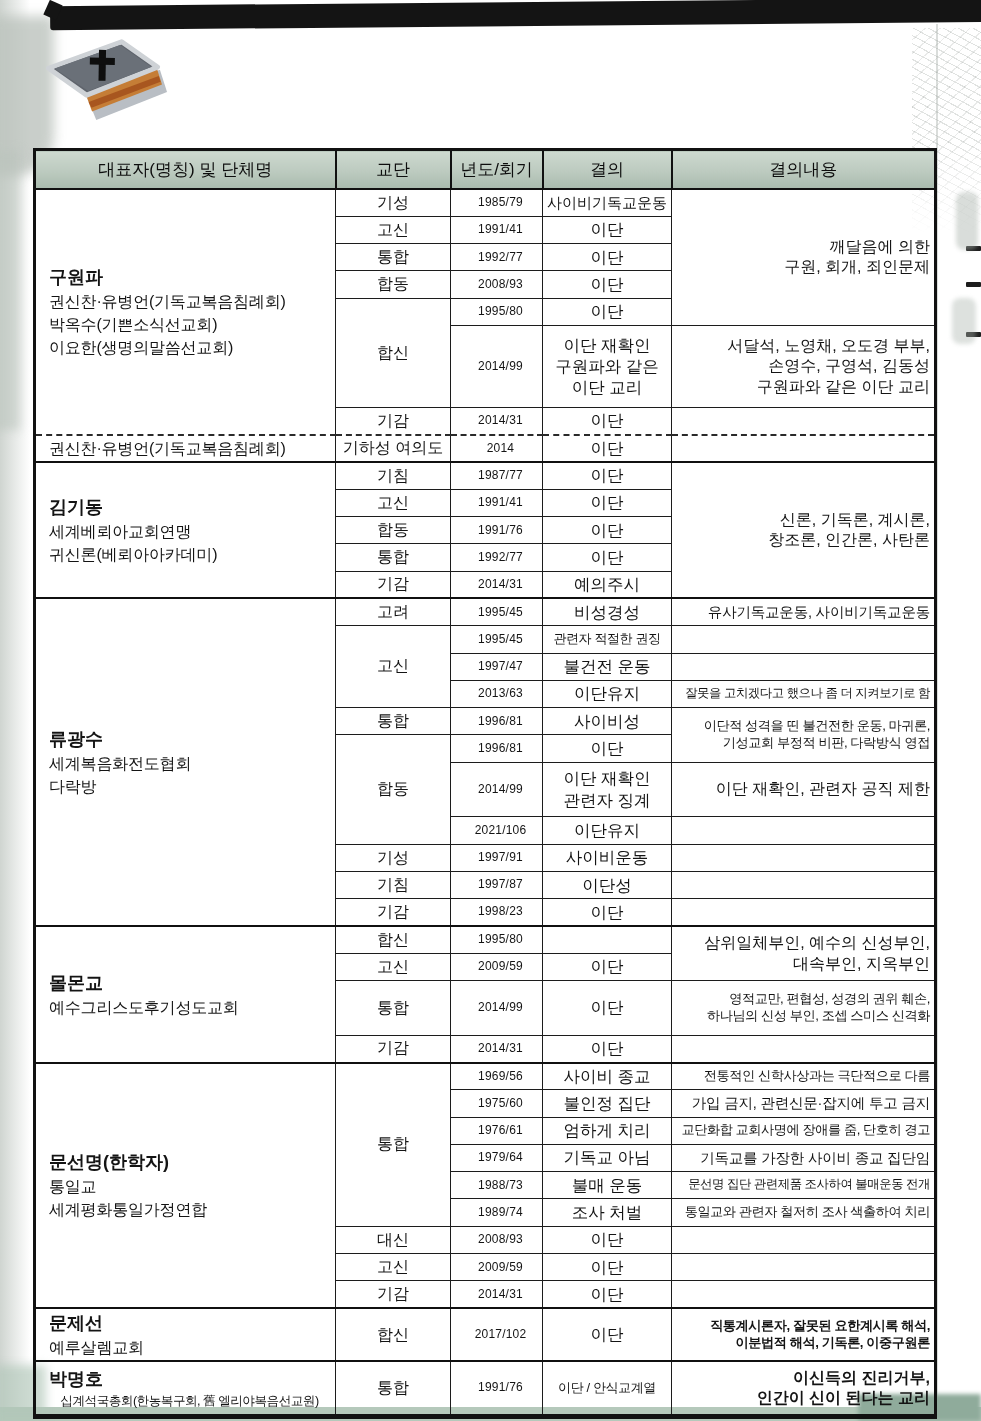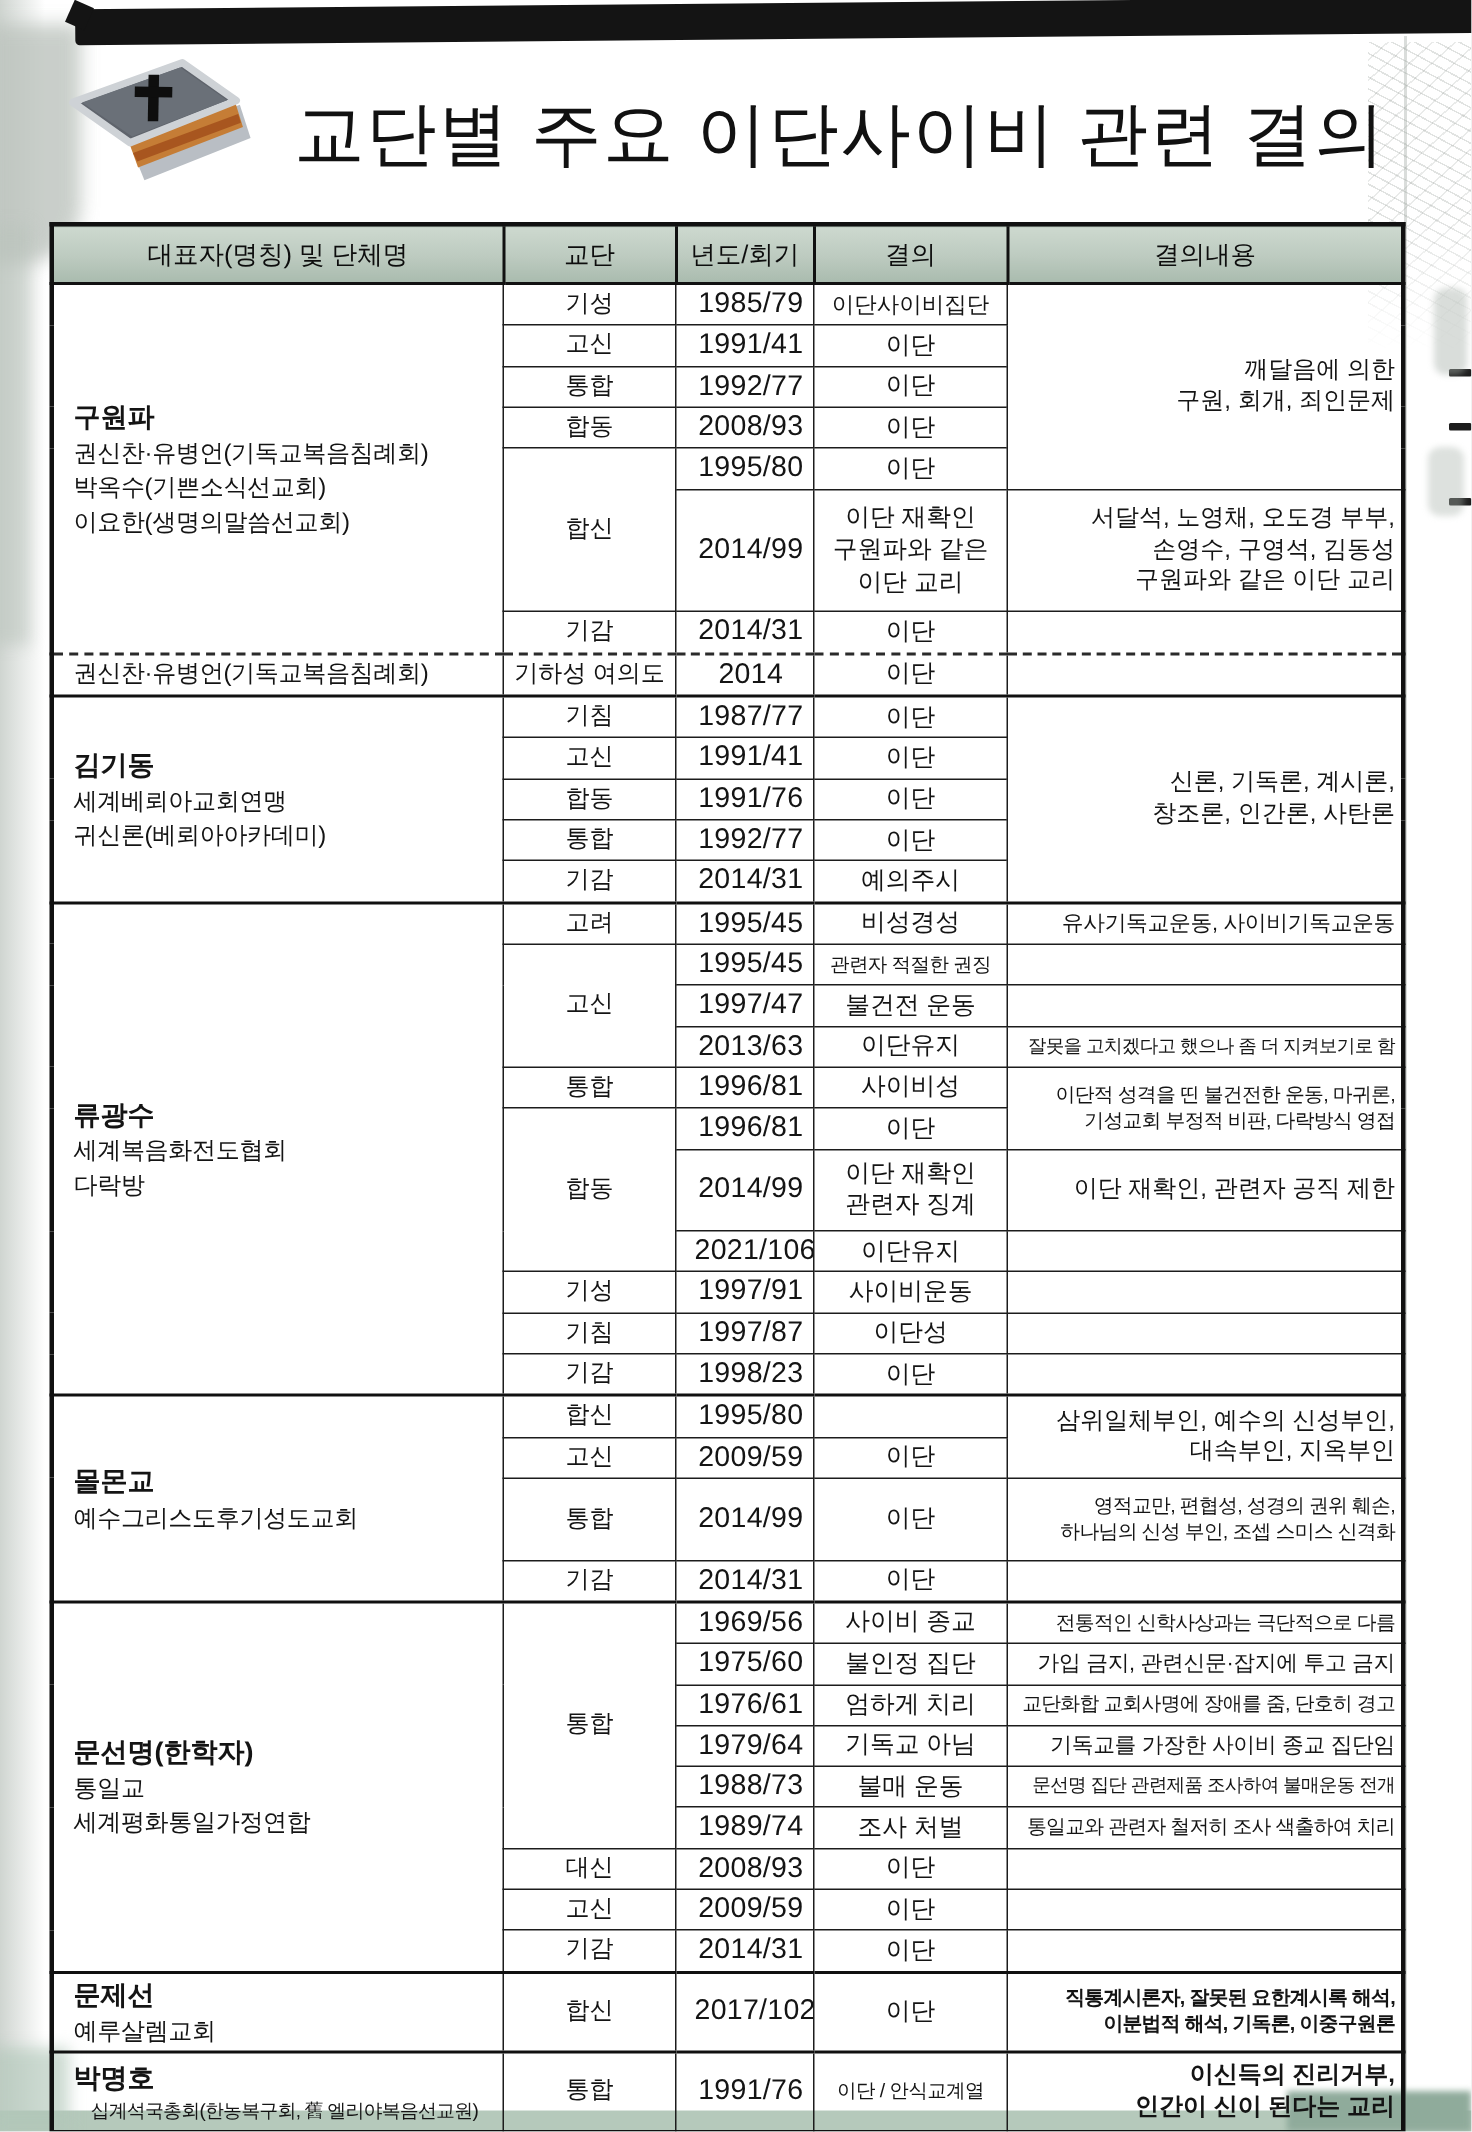--- a/index.html
+++ b/index.html
@@ -50,21 +50,21 @@
     border:1.7px solid #1c1c1c; padding:1px 4px; text-align:center; vertical-align:middle;
     font-size:16.5px; line-height:1.28; white-space:pre-line; overflow:hidden;
   }
   tr.section-top td{border-top:2.6px solid #101010;}
   tr.dashed-top td{border-top:2.8px dashed #2a2a2a;}
   td.name-cell{text-align:left; padding-left:13px; padding-right:5px;}
   .group-title{font-weight:bold; font-size:18px; line-height:1.45;}
   .group-line{font-size:16px; line-height:1.45; letter-spacing:-0.2px;}
   .group-line.nm-xs{font-size:12.6px; letter-spacing:-0.5px;text-align:center;}
   td.cell-denom{font-size:16px;}
-  td.cell-year{font-size:19px; letter-spacing:0.2px;padding-left:12px;}
+  td.cell-year{font-size:12px; letter-spacing:0.2px;padding-left:12px;}
   td.cell-res.res-m{font-size:15px;}
   td.cell-res.res-s{font-size:13px; letter-spacing:-0.4px;}
   td.cell-content{text-align:right; padding-left:7px; padding-right:4px;}
   td.cell-content.sz-l{font-size:16px;}
   td.cell-content.sz-m{font-size:14.5px; letter-spacing:-0.2px;}
   td.cell-content.sz-s{font-size:13.2px; letter-spacing:-0.45px;}
   td.cell-content.sz-xs{font-size:12.4px; letter-spacing:-0.45px;}
   td.bold{font-weight:bold;}
 </style>
 </head>
@@ -95,21 +95,20 @@
         <polygon points="49,58 123,42 126,60 53,77" fill="#c57d36"></polygon>
         <polygon points="51,67 124,51 125,57 53,73" fill="#a8561f"></polygon>
         <polygon points="16,28 92,12 124,42 50,60" fill="#5f646c" stroke="#ced2d6" stroke-width="5" stroke-linejoin="round"></polygon>
         <polygon points="22,29 90,15 118,41 52,56" fill="#6a7078"></polygon>
         <g transform="rotate(9 69 33)">
           <rect x="66" y="17" width="7" height="31" fill="#0e0e0e"></rect>
           <rect x="57" y="25" width="25" height="7" fill="#0e0e0e"></rect>
         </g>
       </g>
     </svg>
-    <h1>교단별 주요 이단사이비 관련 결의</h1>
   </div>
 
   <table class="res-table">
     <colgroup>
       <col style="width:301px">
         <col style="width:115px">
         <col style="width:92px">
       <col style="width:129px">
         <col style="width:264px">
     </colgroup>
@@ -120,21 +119,21 @@
           <th>년도/회기</th>
           <th>결의</th>
           <th>결의내용</th>
         </tr>
     </thead>
     <tbody id="table-body">
         <tr class="section-top" style="height: 27.3px;">
           <td rowspan="7" class="name-cell"><div class="group-title">구원파</div><div class="group-line">권신찬·유병언(기독교복음침례회)</div><div class="group-line">박옥수(기쁜소식선교회)</div><div class="group-line">이요한(생명의말씀선교회)</div></td>
           <td class="cell-denom">기성</td>
           <td class="cell-year">1985/79</td>
-          <td class="cell-res res-m">이단사이비집단</td>
+          <td class="cell-res res-m">사이비기독교운동</td>
           <td rowspan="5" class="cell-content sz-l">깨달음에 의한
 구원, 회개, 죄인문제</td>
         </tr>
         <tr style="height: 27.3px;">
           <td class="cell-denom">고신</td>
           <td class="cell-year">1991/41</td>
           <td class="cell-res res-l">이단</td>
         </tr>
         <tr style="height: 27.3px;">
           <td class="cell-denom">통합</td>

